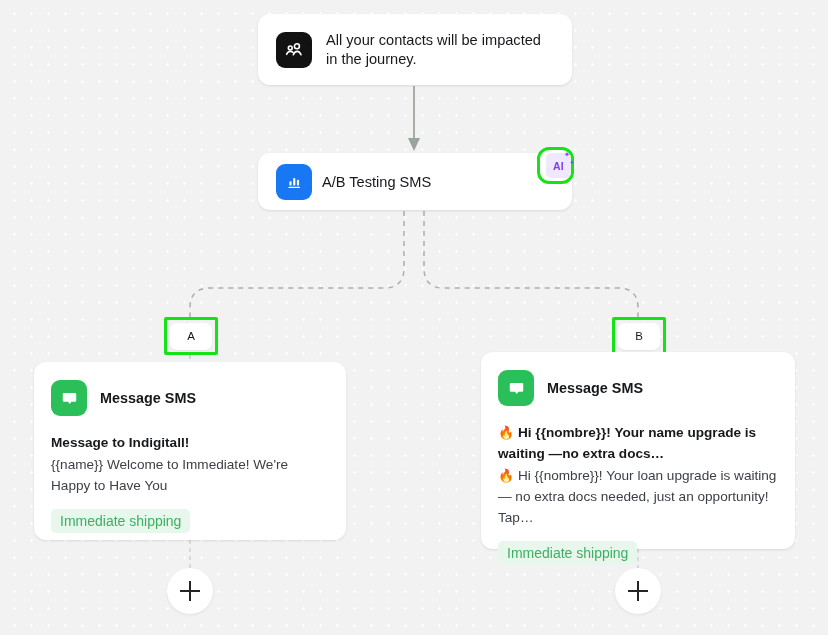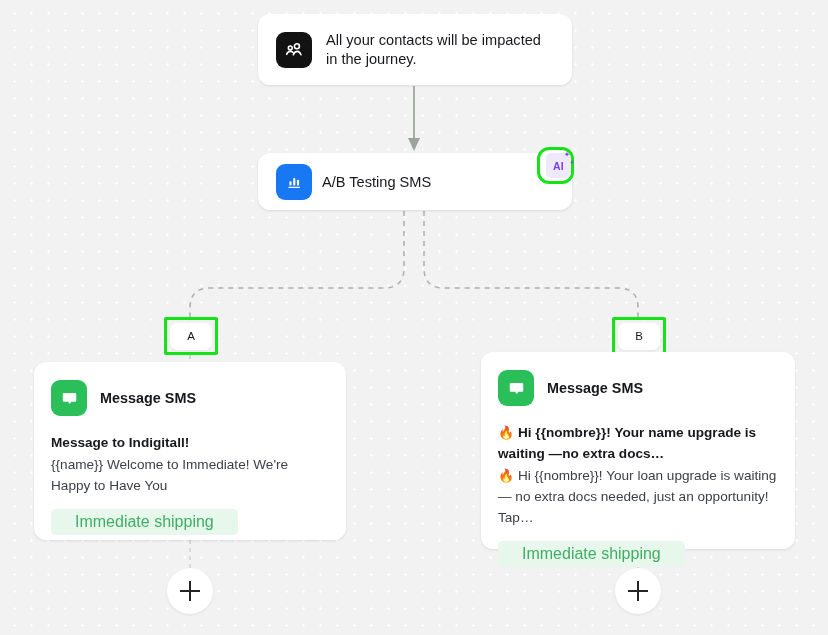--- a/index.html
+++ b/index.html
@@ -74,21 +74,21 @@
   #msg-card-a { left: 34px; top: 362px; width: 312px; height: 178px; }
   #msg-card-b { left: 481px; top: 352px; width: 314px; height: 197px; }
 
   .msg-head { display: flex; align-items: center; gap: 13px; margin-bottom: 16px; }
   .msg-head .title { font-size: 14.4px; font-weight: 700; color: #16181c; }
   .msg-title-line { font-size: 13.6px; font-weight: 700; color: #16181c; line-height: 21px; }
   .msg-body-line { font-size: 13.6px; font-weight: 400; color: #3b3f46; line-height: 21px; margin-top: 1px; }
   .badge {
     display: inline-block; margin-top: 13px;
     background: #e7f7ec; color: #3fae63;
-    font-size: 16px; padding: 4px 24px; border-radius: 5px;
+    font-size: 14px; padding: 4px 9px; border-radius: 5px;
   }
   .emoji { font-size: 13px; }
 
   
   .plus-btn {
     position: absolute; width: 46px; height: 46px; border-radius: 50%;
     background: #ffffff; display: flex; align-items: center; justify-content: center;
     box-shadow: 0 1px 3px rgba(16,24,40,.08);
     cursor: pointer;
   }

